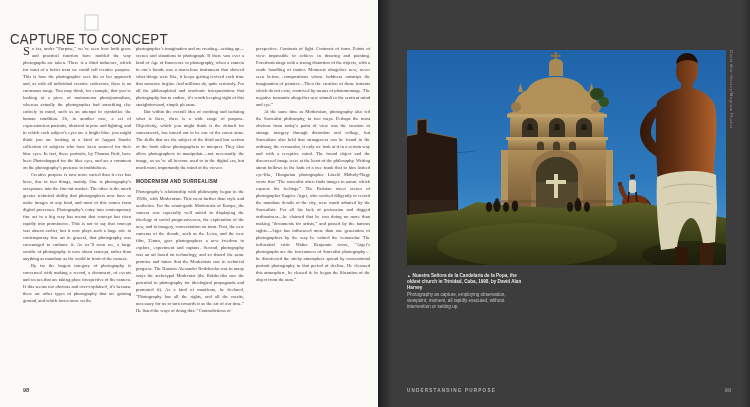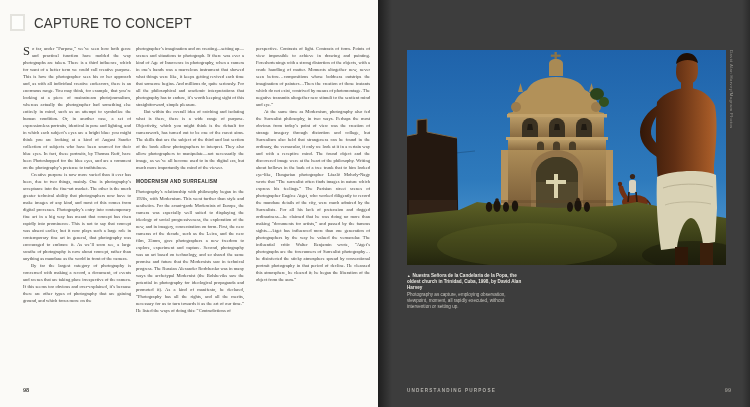--- a/index.html
+++ b/index.html
@@ -2,21 +2,21 @@
 <html><head>
 <meta charset="utf-8">
 <style>
   html,body { margin:0; padding:0; background:#dddddd; }
   .spread {
     position:relative; width:750px; height:407px; overflow:hidden;
     background:#fbfaf7; font-family:"Liberation Serif", serif;
   }
   
   .page-left { position:absolute; left:0; top:0; width:378px; height:407px; background:#fbfaf7; }
-  .title-row { position:absolute; left:10px; top:14px; display:flex; align-items:center; }
+  .title-row { position:absolute; left:10px; top:14px; display:flex; align-items:center;flex-direction:column; }
   .title-square { width:11px; height:13px; border:2px solid #e4e3de; background:#fdfdfb; margin-right:9px; }
   .chapter-title {
     margin:0; font-family:"Liberation Sans", sans-serif; font-weight:500;
     font-size:14.5px; color:#3a3937; letter-spacing:.2px;
     transform:scaleX(.92); transform-origin:left center; white-space:nowrap;
   }
   .col {
     position:absolute; top:45px; width:108px; height:338px; overflow:hidden;
     text-align:justify; font-size:4.6px; line-height:7px; color:#3c3b38;
   }

